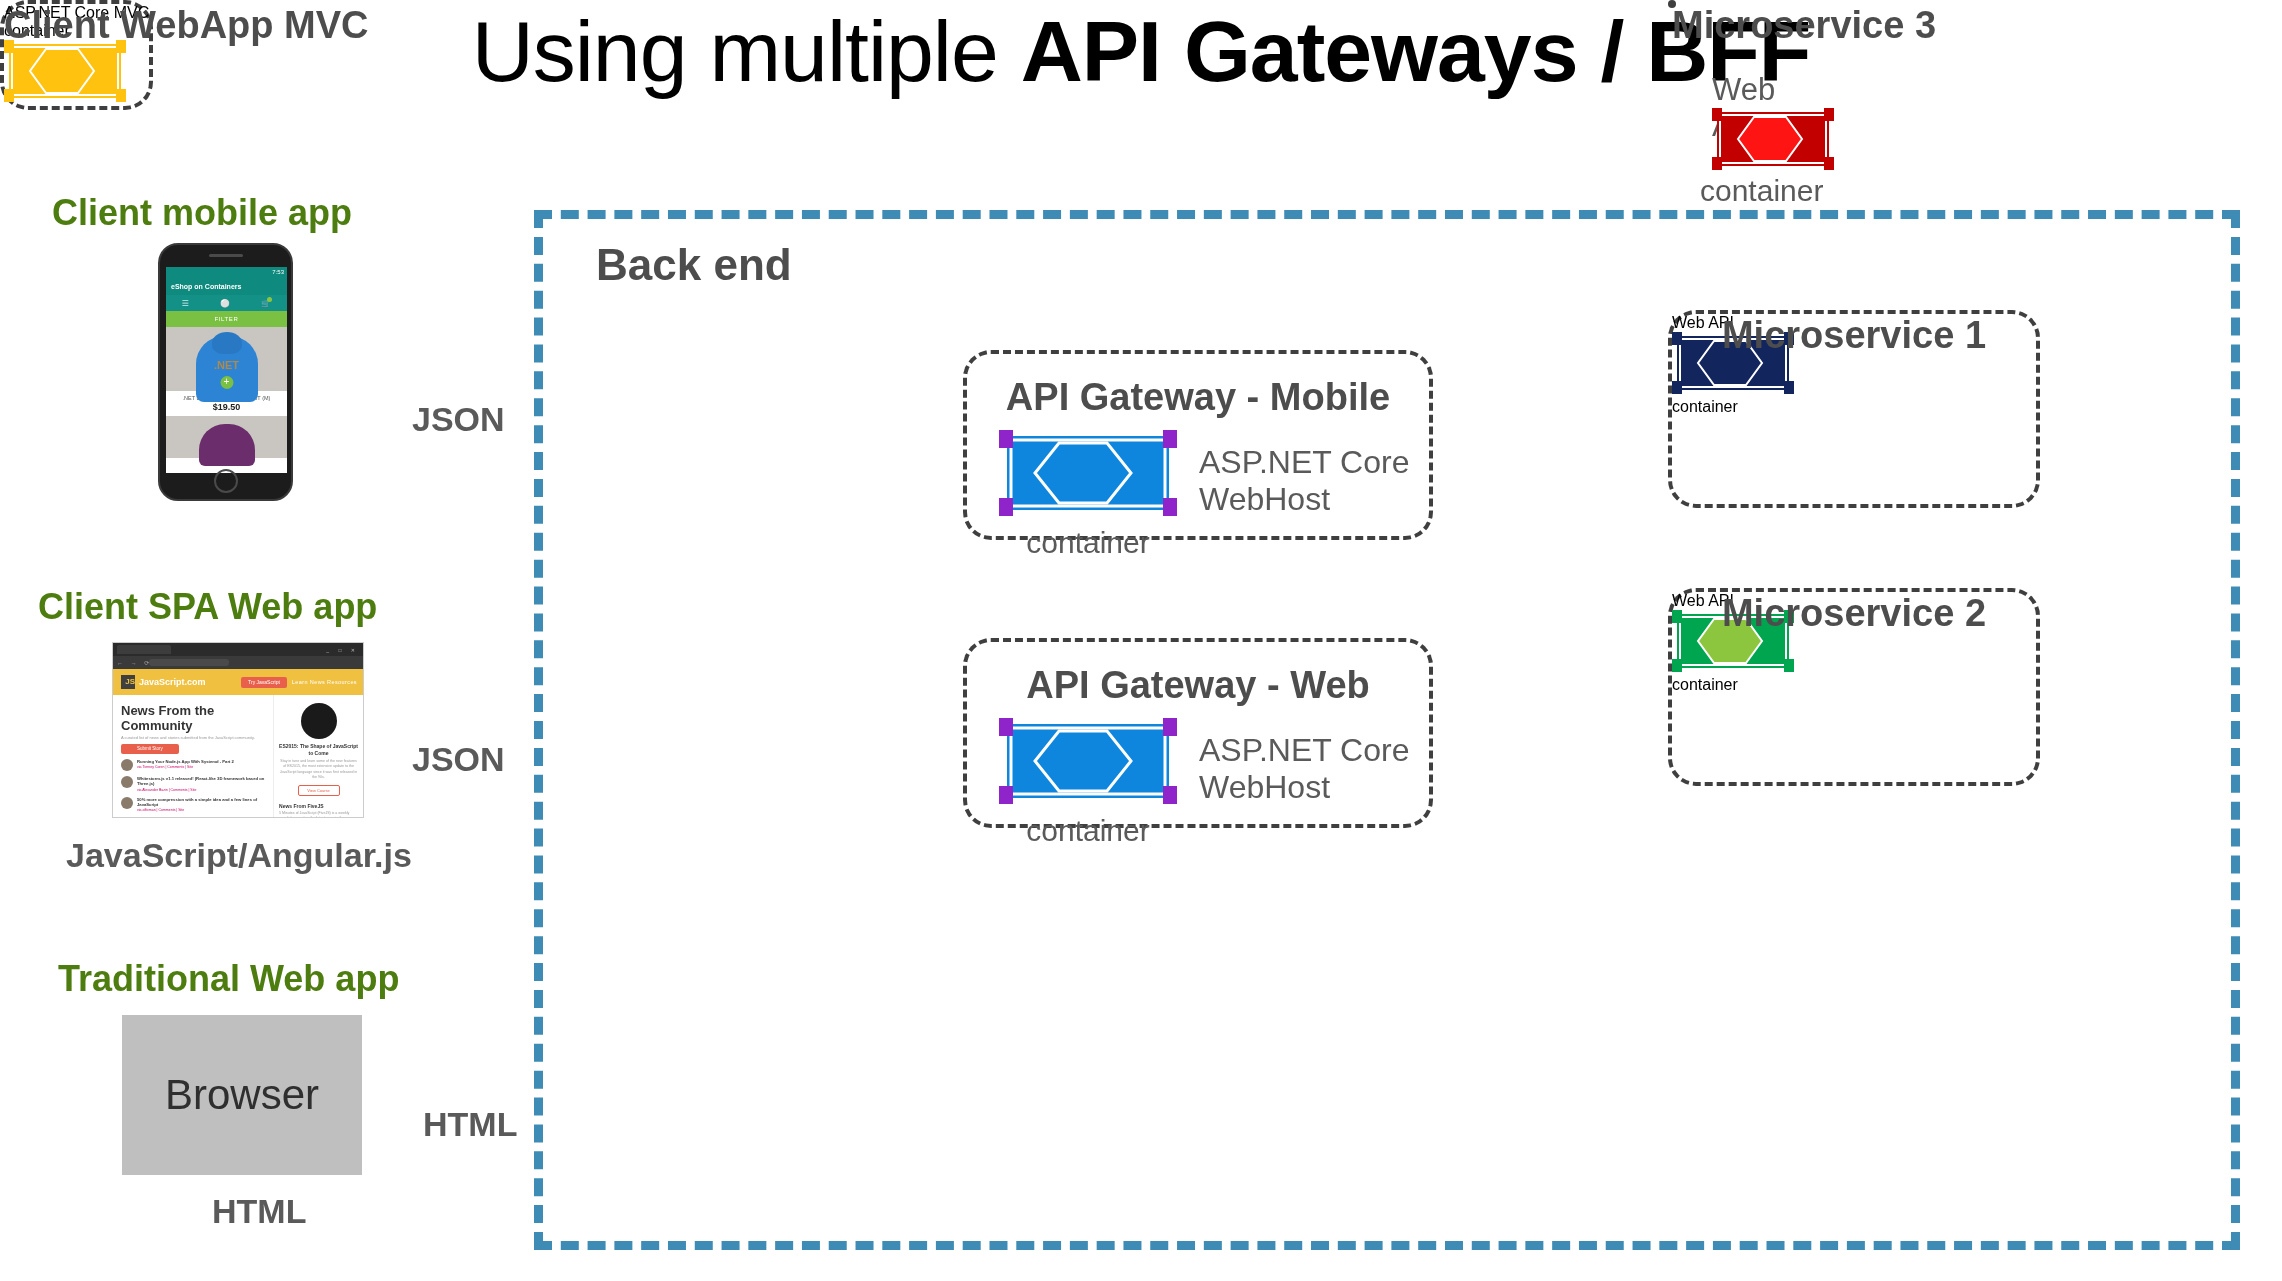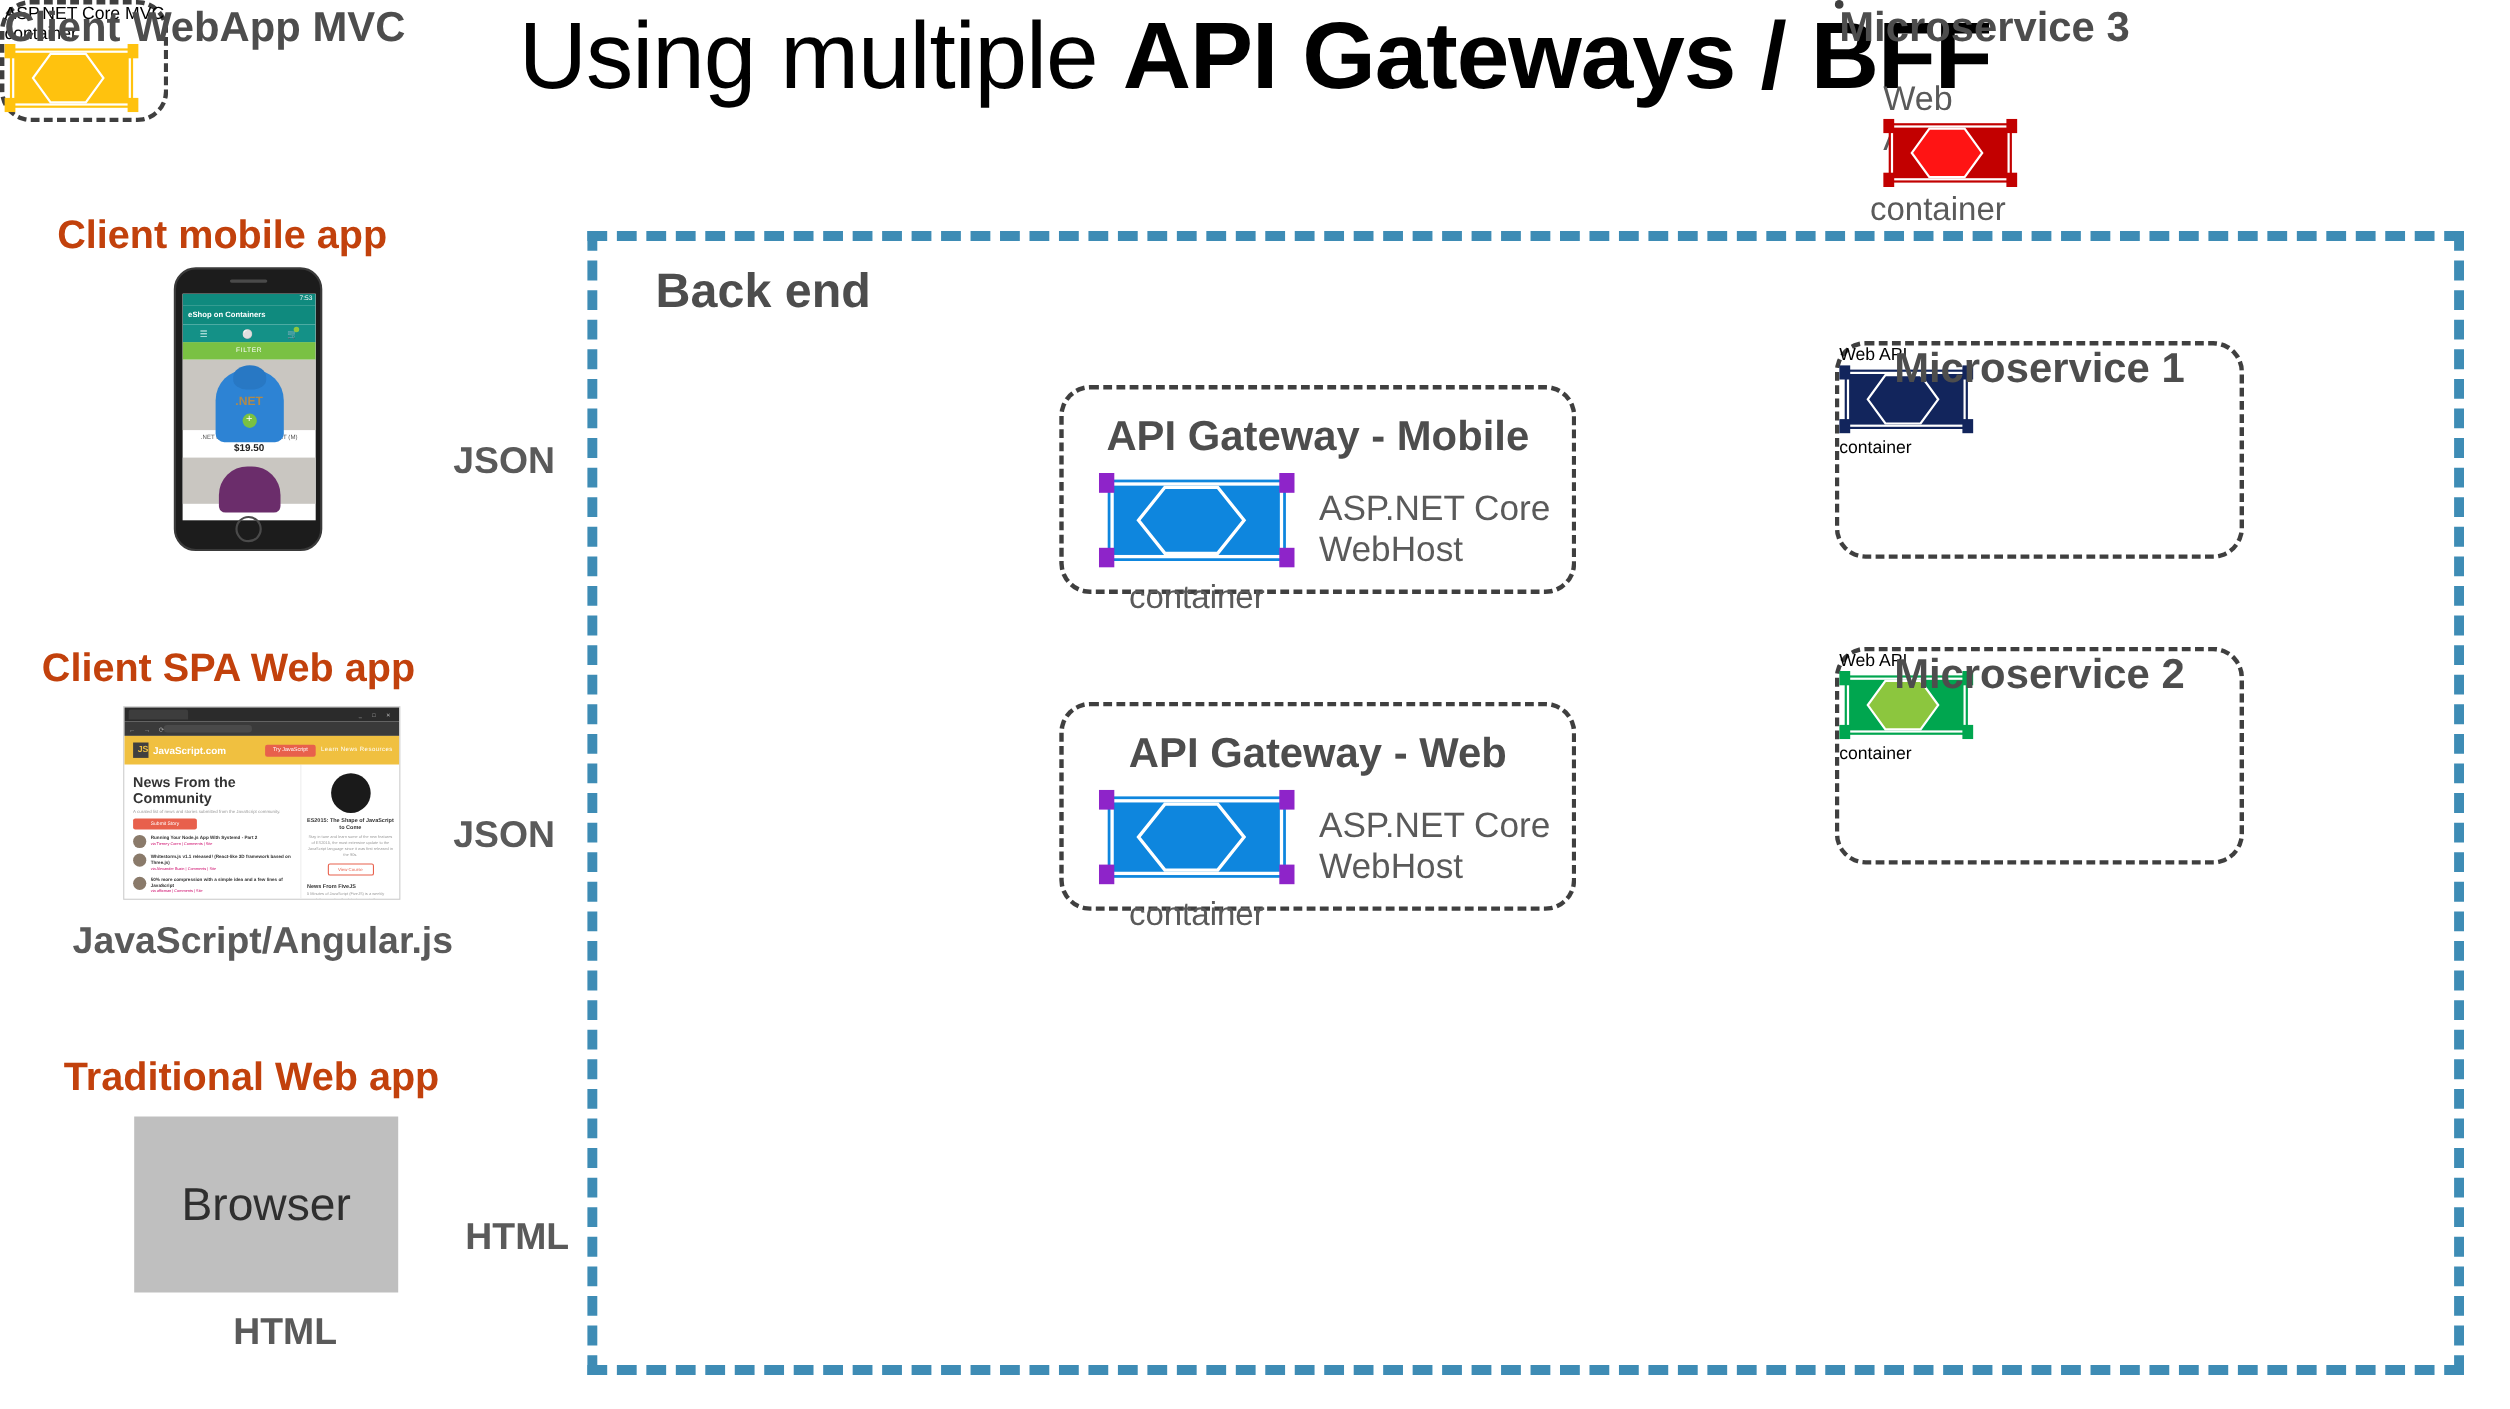--- a/index.html
+++ b/index.html
@@ -48,21 +48,21 @@
     font-size: 44px;
     font-weight: 700;
     color: #4d4d4d;
   }
 
   
   .client-heading {
     position: absolute;
     font-size: 36px;
     font-weight: 700;
-    color: #c2410c;
+    color: #4d7c0f;
     white-space: nowrap;
   }
   #heading-mobile { left: 52px;  top: 192px; }
   #heading-spa    { left: 38px;  top: 586px; }
   #heading-trad   { left: 58px;  top: 958px; }
 
   
   .caption {
     position: absolute;
     font-size: 34px;

